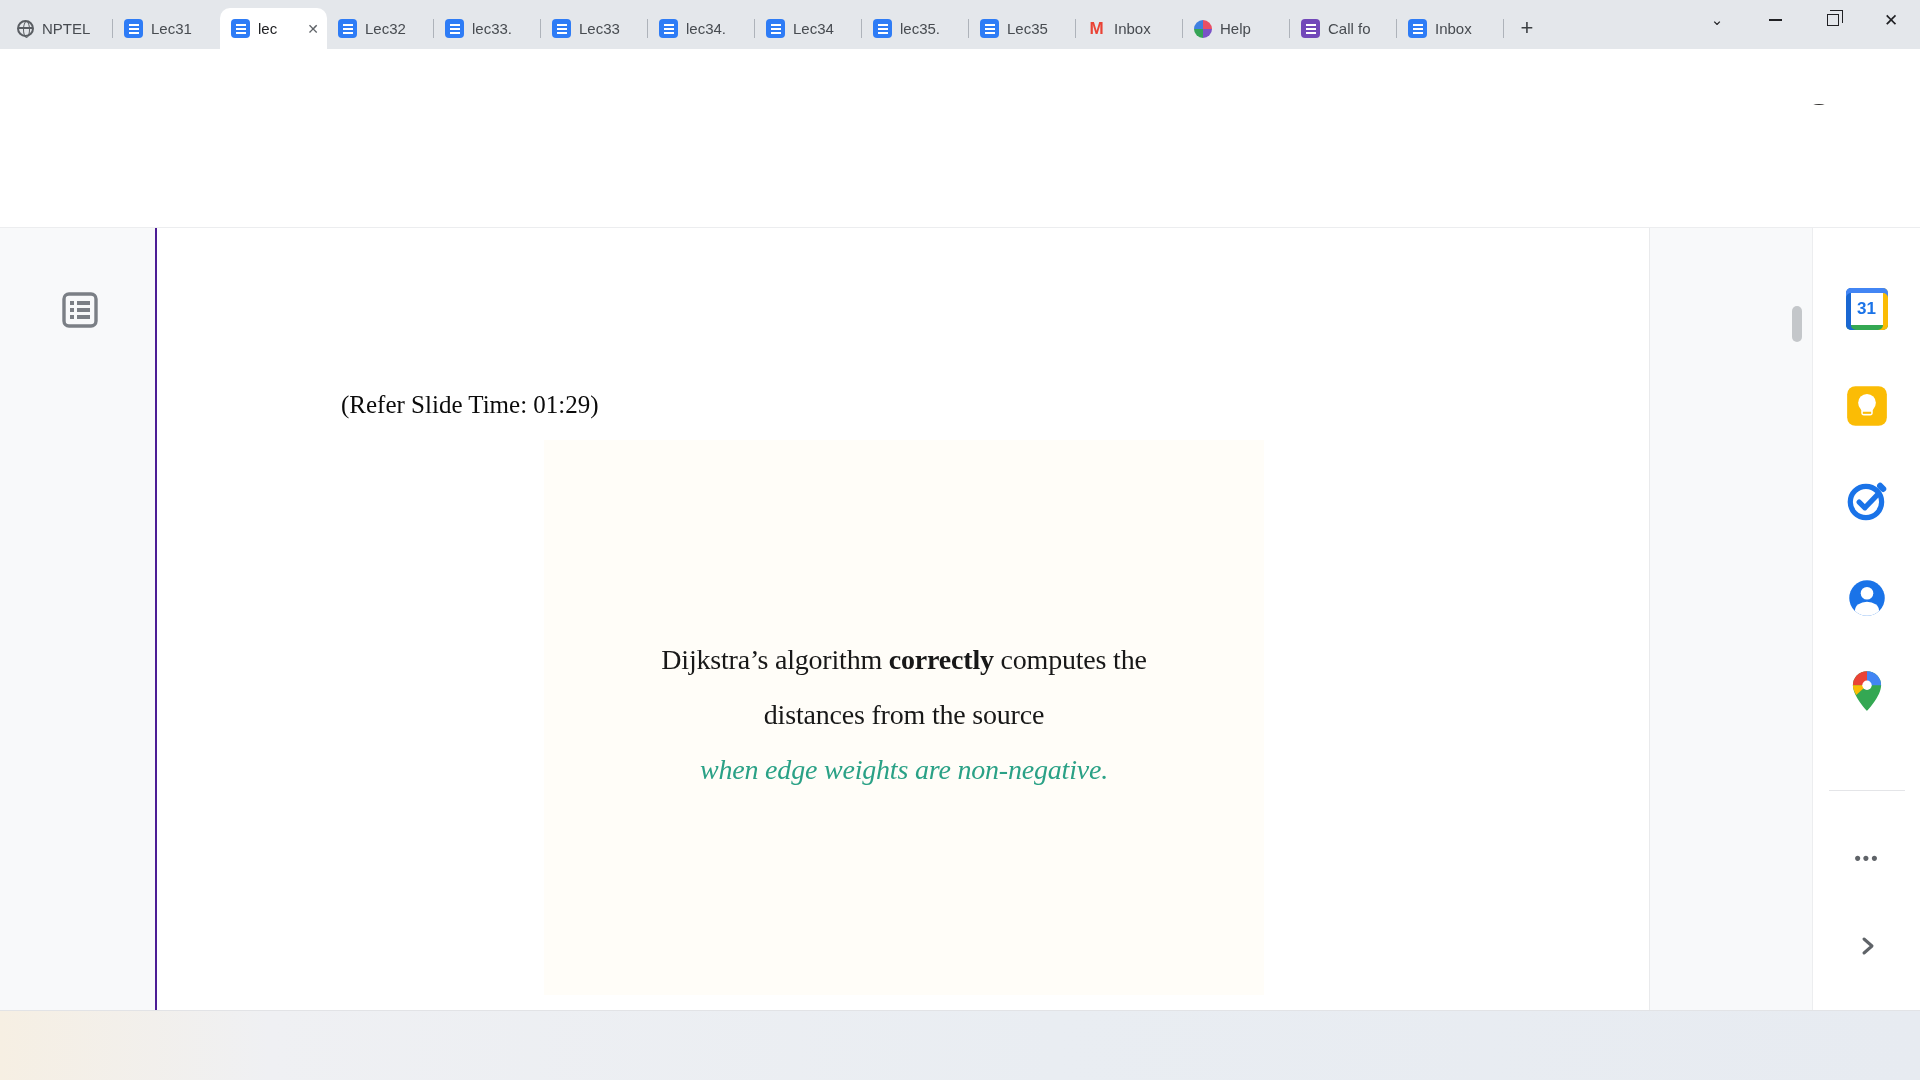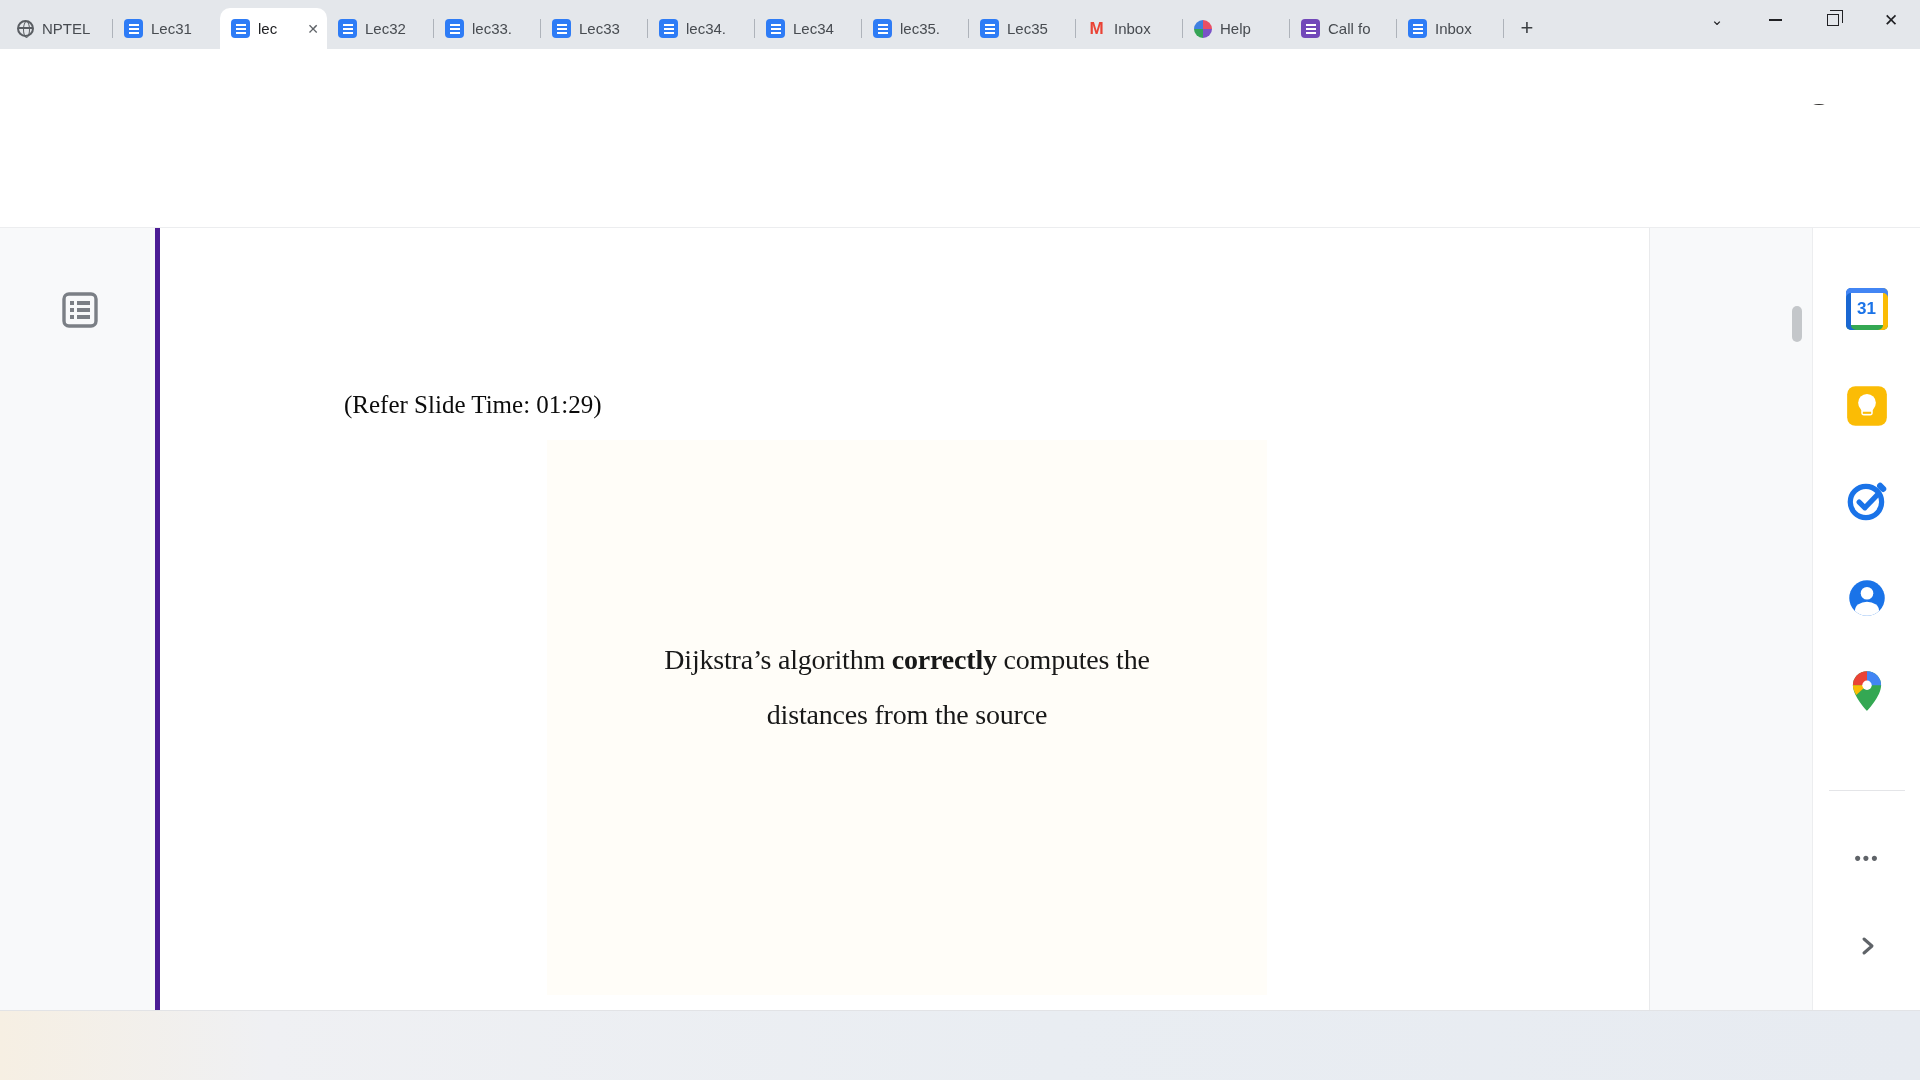--- a/index.html
+++ b/index.html
@@ -67,21 +67,21 @@
   .ic-comment { position:absolute; left:1413px; top:144px; width:44px; height:46px; }
   .mode-pill { position:absolute; left:1497px; top:136px; width:92px; height:68px; border:1px solid #dadce0; border-radius:34px; display:flex; align-items:center; padding-left:12px; gap:8px; background:#fff; }
   .mode-sq { width:36px; height:36px; border:3px solid #1a73e8; border-radius:9px; display:flex; align-items:center; justify-content:center; }
   .caret { width:0; height:0; border-left:6px solid transparent; border-right:6px solid transparent; border-top:7px solid #3c4043; }
   .btn-share { position:absolute; left:1621px; top:136px; width:165px; height:68px; background:#1a73e8; border-radius:8px; color:#fff; font-size:21px; font-weight:600; display:flex; align-items:center; justify-content:center; gap:10px; }
   .avatar-lg { position:absolute; left:1841px; top:139px; width:58px; height:58px; }
 
   
   .canvas { position:absolute; left:0; top:228px; width:1812px; height:782px; background:#f8f9fa; }
   .outline-ic { position:absolute; left:57px; top:59px; width:46px; height:46px; }
-  .page { position:absolute; left:155px; top:0; width:1495px; height:782px; background:#fff; border-left:5px solid #4c1d95; border-right:1px solid #e9eaec;padding-left:13px; }
+  .page { position:absolute; left:155px; top:0; width:1495px; height:782px; background:#fff; border-left:2px solid #4c1d95; border-right:1px solid #e9eaec;padding-left:13px; }
   .refer { position:absolute; left:184px; top:163px; font-family:"Liberation Serif", serif; font-size:25px; color:#0b0b0b; }
   .slide { position:absolute; left:387px; top:212px; width:720px; height:555px; background:#fffdf8; text-align:center; font-family:"Liberation Serif", serif; font-size:28px; color:#181818; padding-top:192px; line-height:55px; letter-spacing:-0.2px; }
   .slide .b { font-weight:700; }
   .slide .accent { font-style:italic; color:#2aa186; }
   .vscroll { position:absolute; left:1792px; top:78px; width:10px; height:36px; background:#c4c7ca; border-radius:5px; }
 
   
   .sidepanel { position:absolute; left:1812px; top:228px; width:108px; height:782px; background:#fff; border-left:1px solid #ecedef; }
   .sp-ic { position:absolute; left:50%; transform:translateX(-50%); width:46px; height:46px; display:flex; align-items:center; justify-content:center; }
   .gcal { width:42px; height:42px; background:#fff; border-radius:5px; display:flex; align-items:center; justify-content:center; font-size:17px; font-weight:700; color:#1a73e8; box-shadow:inset 0 5px 0 #4285f4, inset 5px 0 0 #1967d2, inset -5px 0 0 #fbbc04, inset 0 -5px 0 #34a853; }
@@ -295,20 +295,21 @@
           <rect x="20" y="21" width="13" height="4"></rect>
           <rect x="13" y="28" width="4" height="4"></rect>
           <rect x="20" y="28" width="13" height="4"></rect>
         </g>
       </svg>
     <div class="page">
       <div class="refer">(Refer Slide Time: 01:29)</div>
       <div class="slide">
         <div><span>Dijkstra’s algorithm </span><span class="b">correctly</span><span> computes the</span></div>
         <div>distances from the source</div>
+        <div class="accent" style="color: rgb(42, 161, 134);">when edge weights are non-negative.</div>
       </div>
     </div>
     <div class="vscroll"></div>
   </div>
 
   <div class="sidepanel">
     <div class="sp-div"></div>
     <div class="sp-more">•••</div>
     <div class="sp-collapse">
       <svg width="26" height="26" viewBox="0 0 26 26" fill="none" stroke="#5f6368" stroke-width="3" stroke-linecap="round" stroke-linejoin="round">

